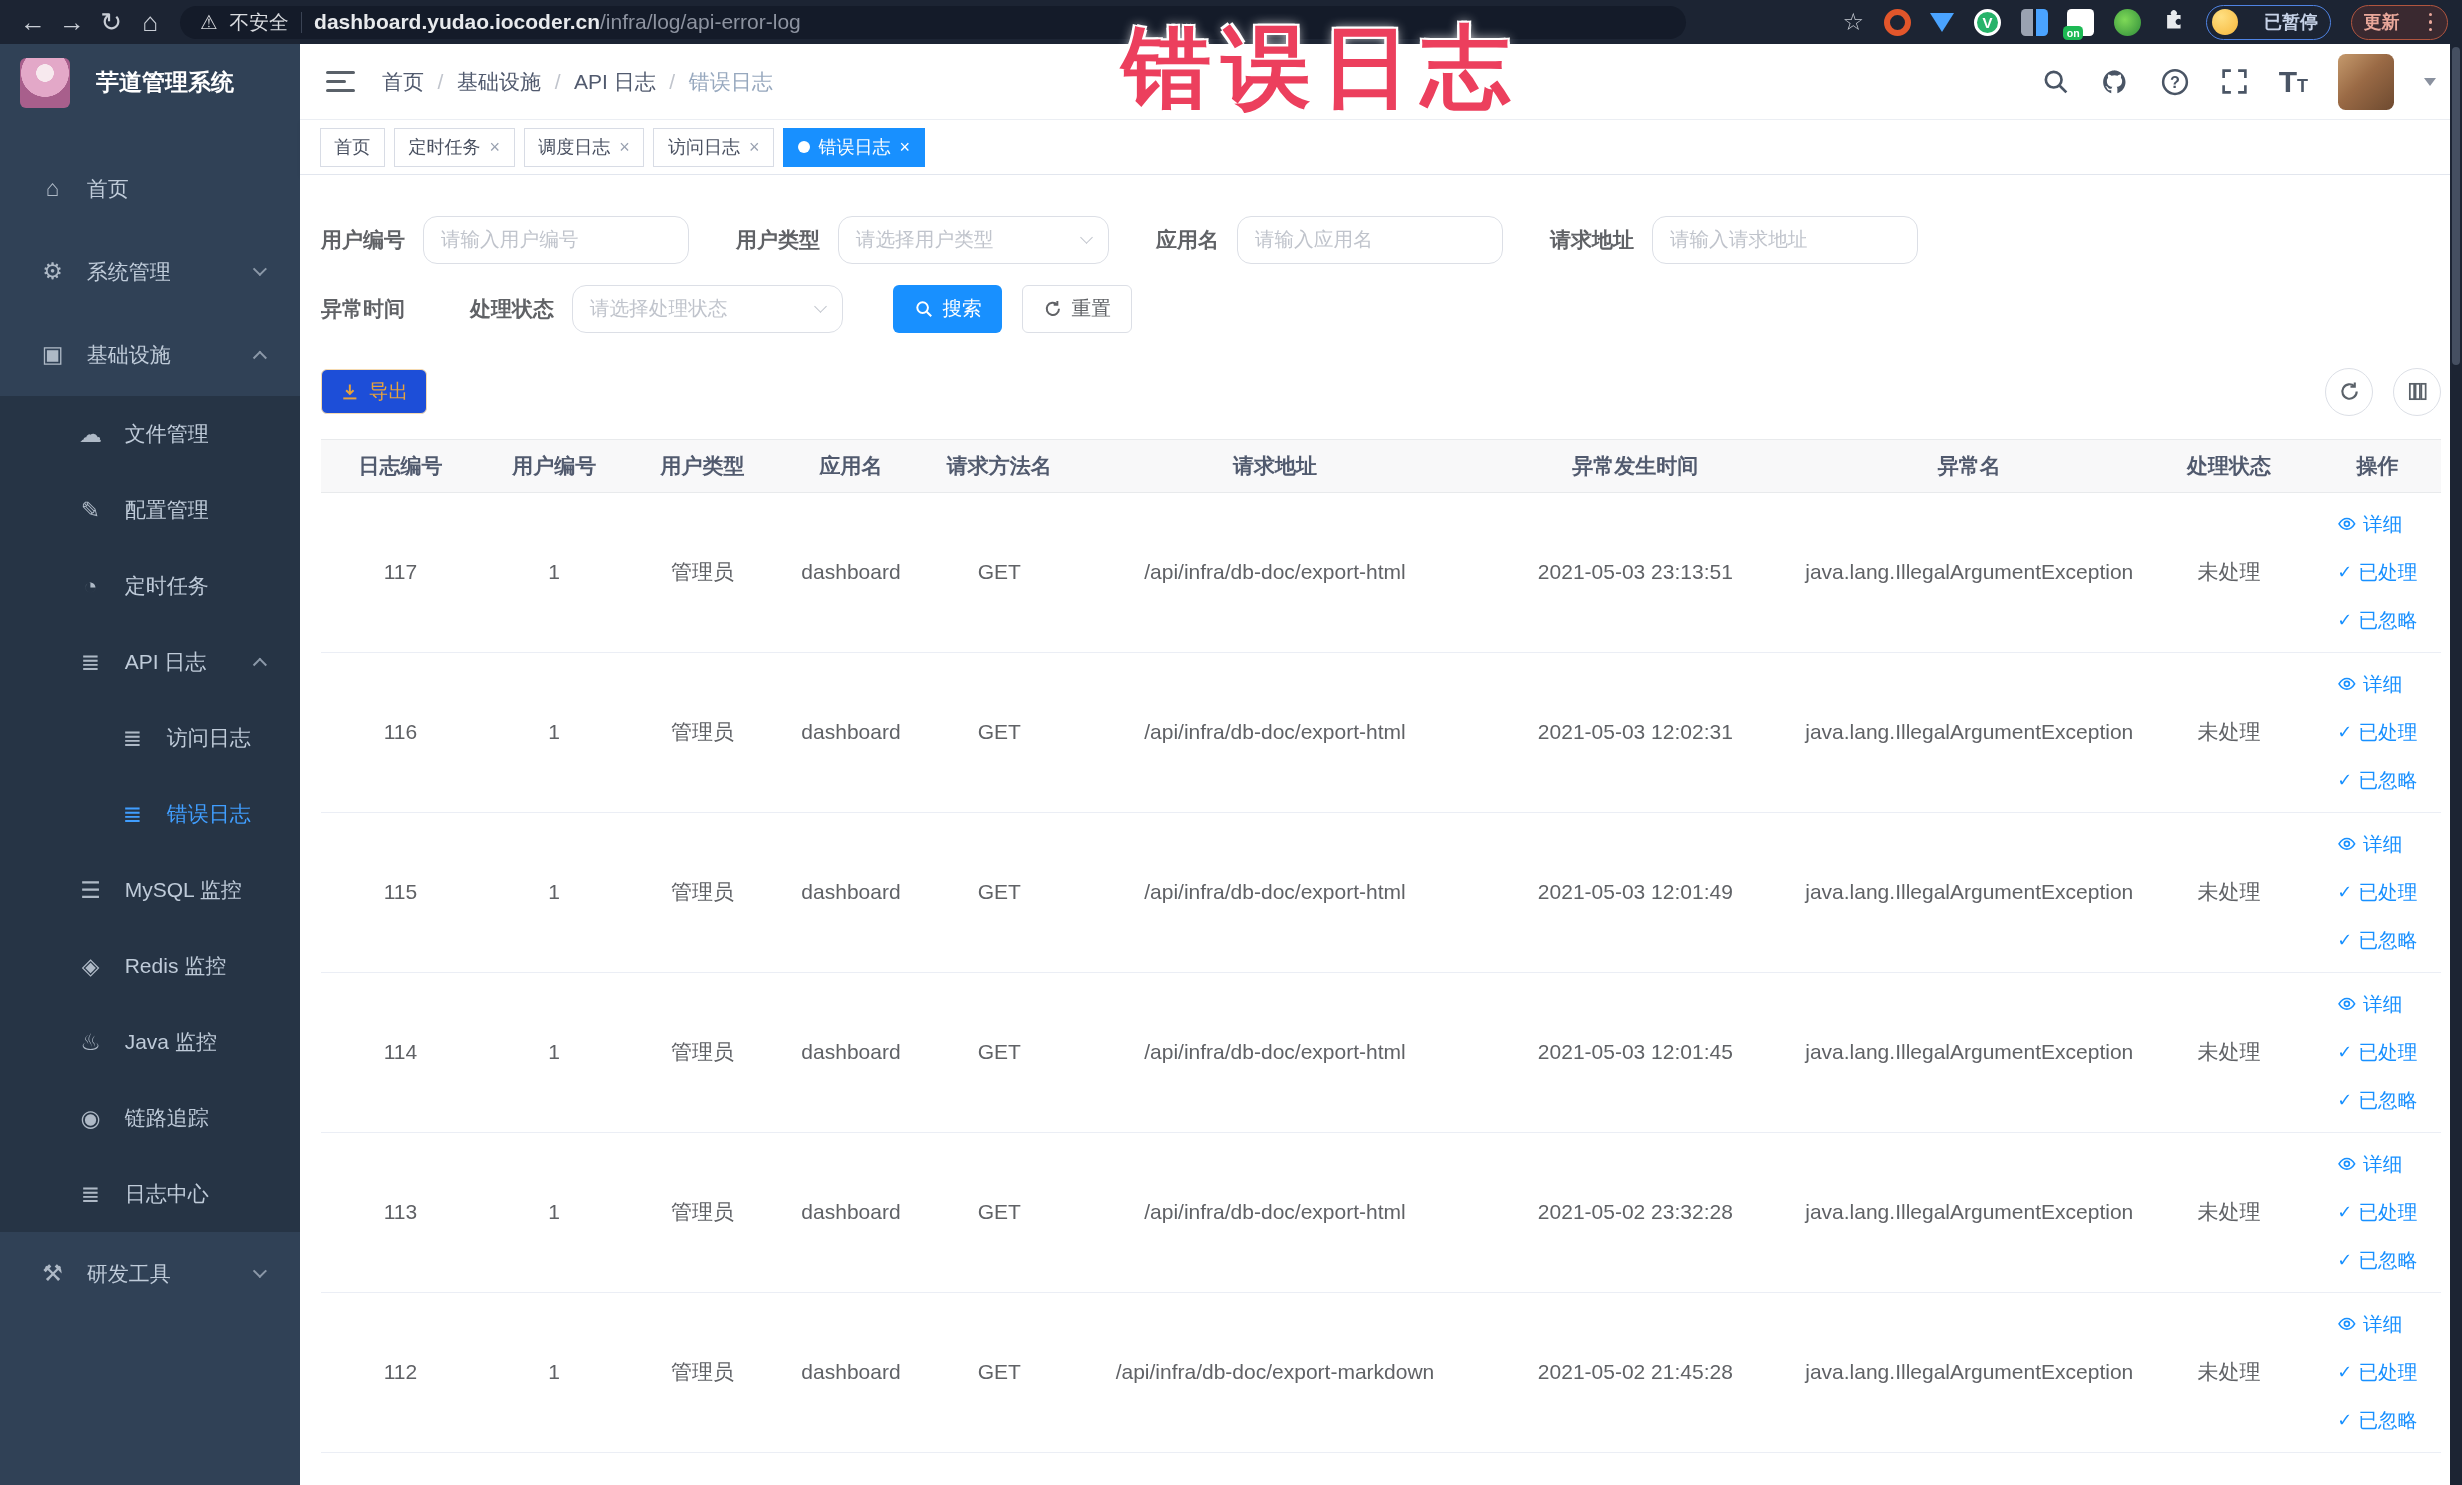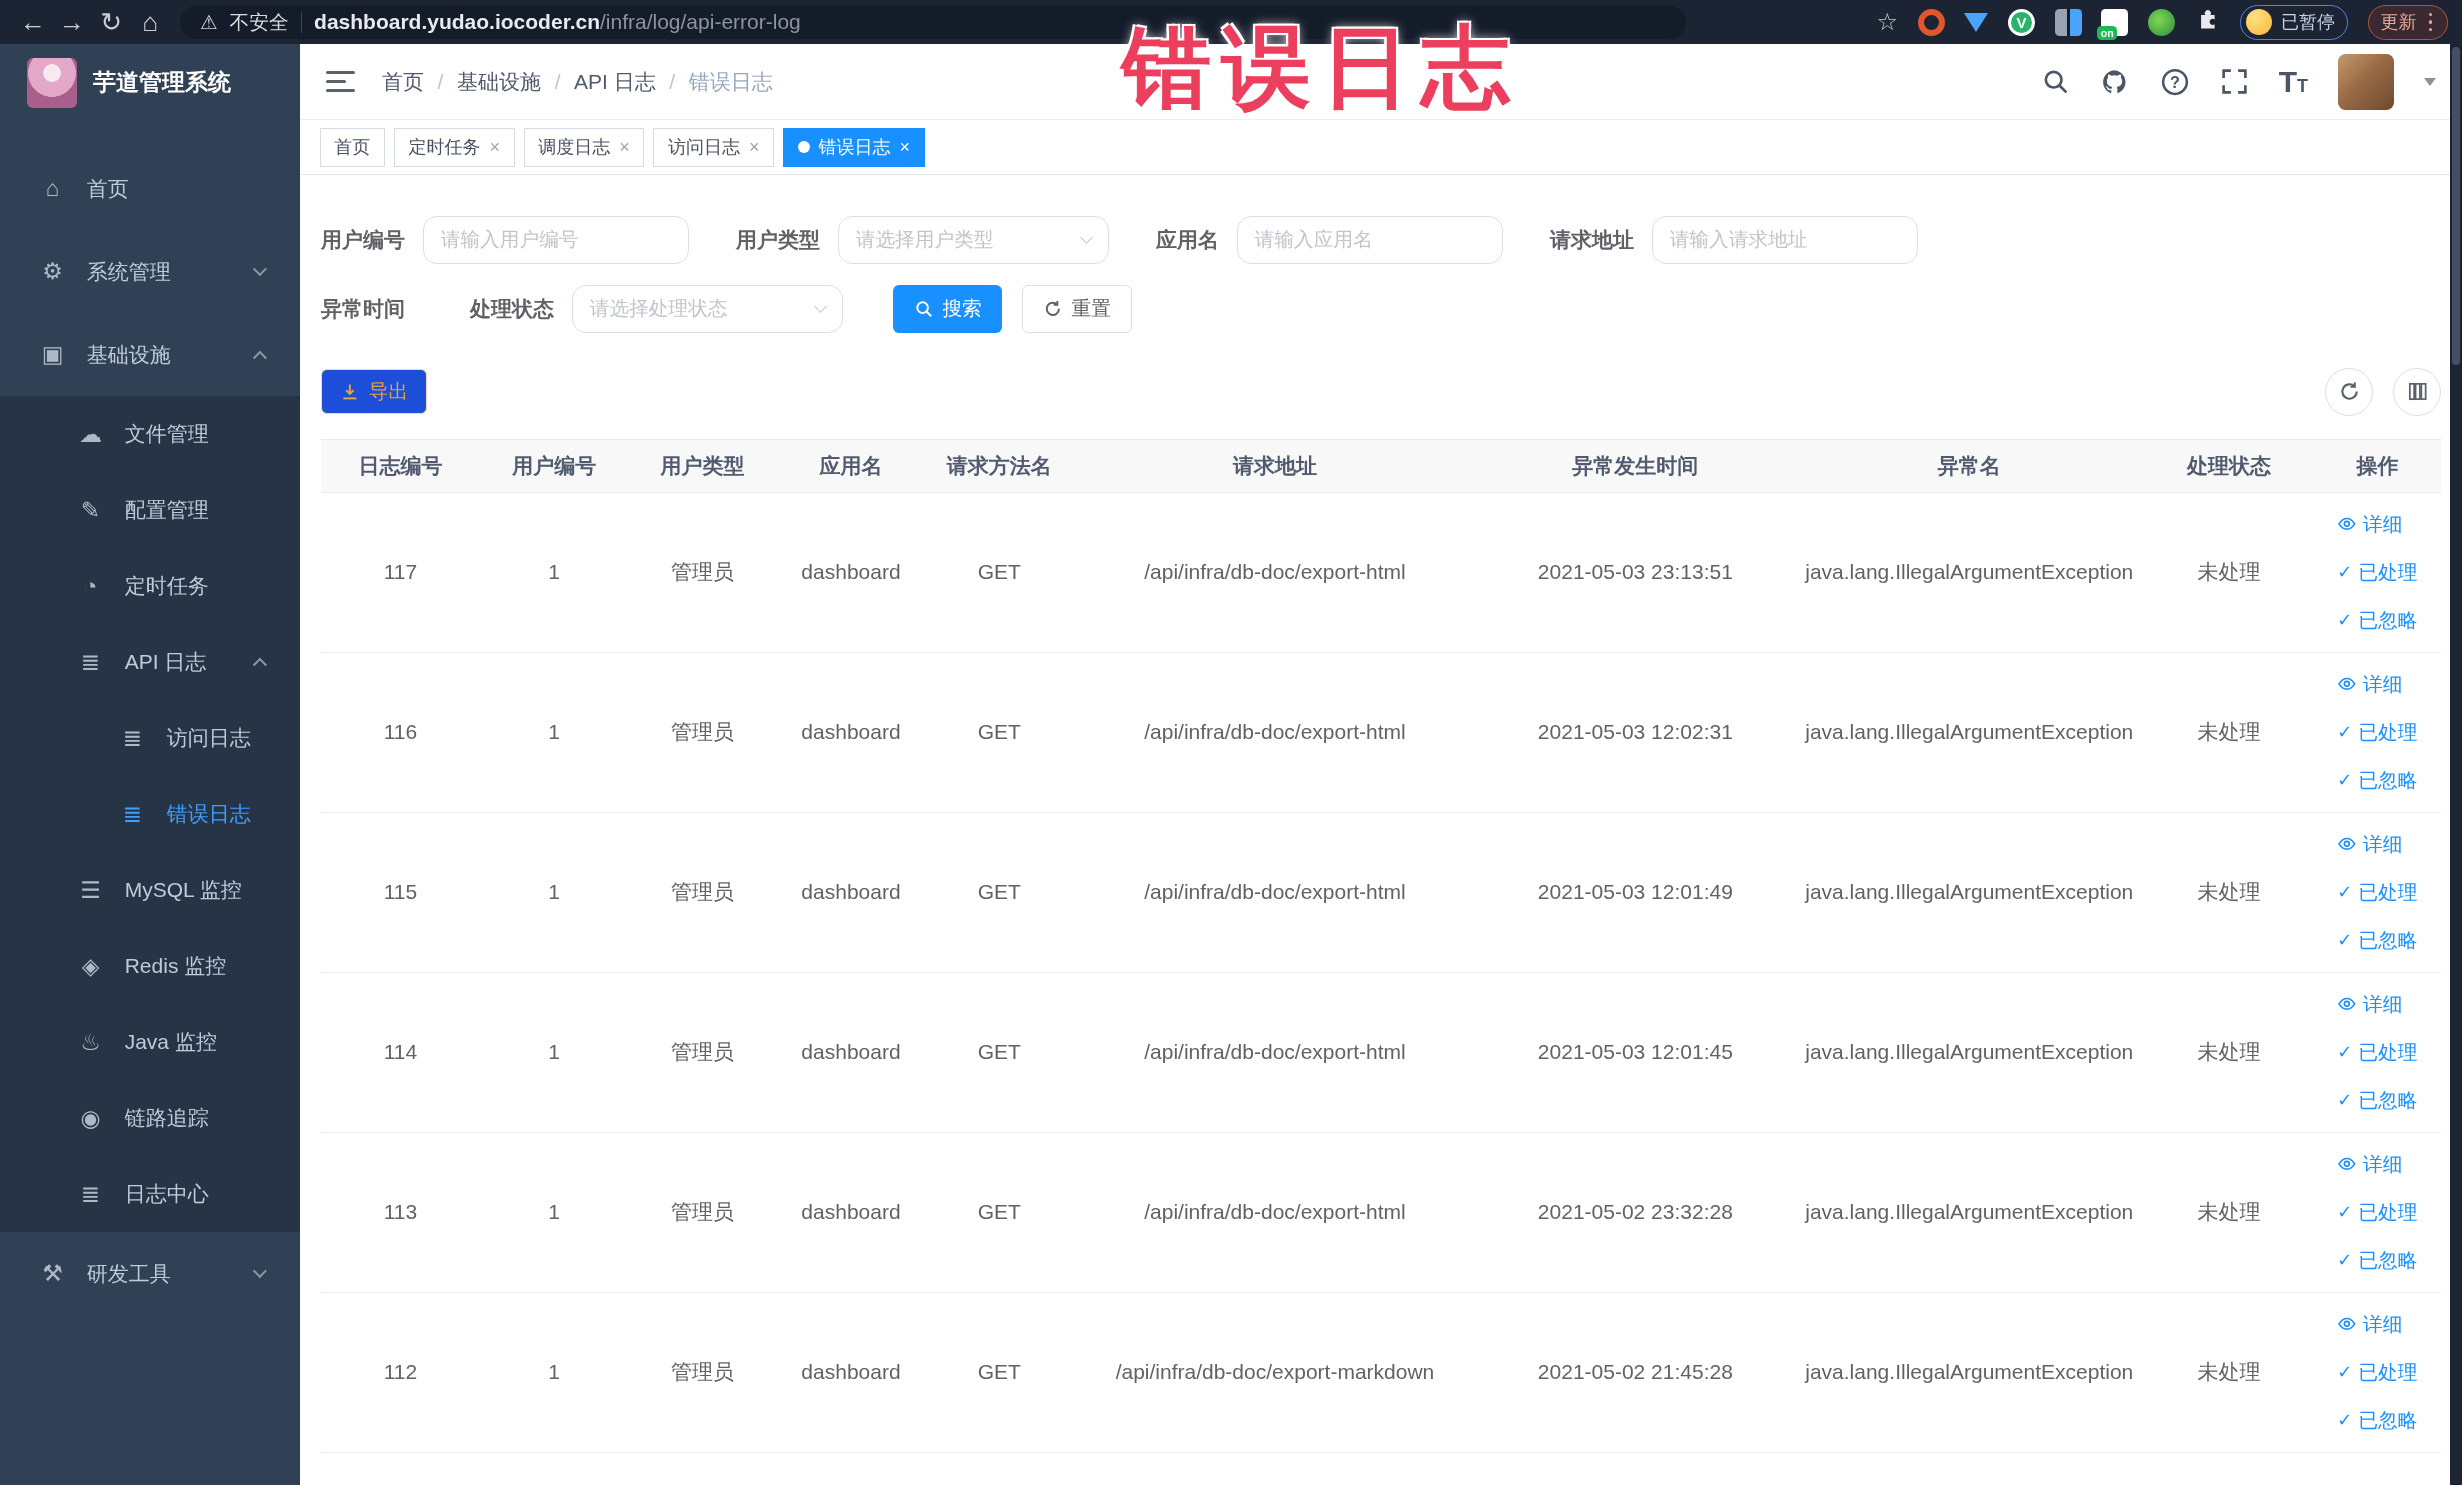--- a/index.html
+++ b/index.html
@@ -18,33 +18,33 @@
   .browser-right { margin-left:auto; display:flex; align-items:center; gap:19.7px; }
   .star { color:#c8cdd5; font-size:24px; }
   .ext { width:27px; height:27px; border-radius:6px; display:flex; align-items:center; justify-content:center; font-size:15px; font-weight:700; }
   .ext-orange { border:6.8px solid #e2562b; border-radius:50%; width:27px; height:27px; }
   .ext-shield { width:0; height:0; border-left:12px solid transparent; border-right:12px solid transparent; border-top:19.7px solid #4aa3ff; }
   .ext-greenv { background:#27b36a; border:3px solid #fff; border-radius:50%; color:#fff; }
   .ext-grid { background:linear-gradient(90deg,#9aa2b1 45%,#141b29 45% 55%,#4aa3ff 55%); border-radius:4.5px; }
   .ext-on { background:#ffffff; border-radius:4.5px; position:relative; }
   .ext-on i { position:absolute; left:-4.5px; bottom:-4.5px; background:#1db954; color:#fff; font-style:normal; font-size:10.6px; padding:0.8px 3.8px; border-radius:4.5px; }
   .ext-plant { background:radial-gradient(circle at 40% 40%, #7ed957, #2e8b3a); border-radius:50%; }
-  .chip { height:35px; border-radius:18px; display:flex; align-items:center; gap:9px; padding:0 12px; cursor:pointer; }
+  .chip { height:35px; border-radius:18px; display:flex; align-items:center; gap:26px; padding:0 12px; cursor:pointer;font-weight:bold; }
   .chip.profile { border:1.5px solid #4f83e3; padding-left:4.5px; }
   .smiley { width:26px; height:26px; border-radius:50%; background:radial-gradient(circle at 35% 30%, #ffe082, #f6b73c); }
   .chip.profile span { color:#c7d3e8; font-size:18px; }
   .chip.update { border:1.5px solid #b0553f; background:rgba(170,60,40,.22); }
   .chip.update span { color:#e9a79a; font-size:18px; }
   .kebab { display:flex; flex-direction:column; gap:3.8px; padding:0 3px; }
   .kebab b { width:3.8px; height:3.8px; border-radius:50%; background:#e9a79a; }
 
   
   .app { display:flex; height:1442px; }
   .sidebar { width:300px; flex-shrink:0; background:#304156; overflow:hidden; }
-  .logo-bar { height:77px; display:flex; align-items:center; padding-left:27px; gap:16px; }
+  .logo-bar { height:77px; display:flex; align-items:center; padding-left:20px; gap:26px; }
   .logo-img { width:50px; height:50px; border-radius:6px; flex-shrink:0;
     background:radial-gradient(circle at 50% 30%, #f7e9ee 0 20%, #e3a8c8 21% 55%, #a85f8c 56% 100%); }
   .logo-title { color:#fff; font-size:23px; font-weight:700; }
   .menu { padding-top:26px; }
   .menu-item { display:flex; align-items:center; color:#bfcbd9; font-size:21px; cursor:pointer; position:relative; height:76px; }
   .menu-item.lvl0 { padding-left:35px; height:83px; }
   .menu-item.lvl1 { padding-left:73px; }
   .menu-item.lvl2 { padding-left:115px; }
   .menu-item.grouped { background:#263445; }
   .mi-icon { width:35px; margin-right:16.7px; text-align:center; font-size:23px; color:#aeb9c6; flex-shrink:0; }

